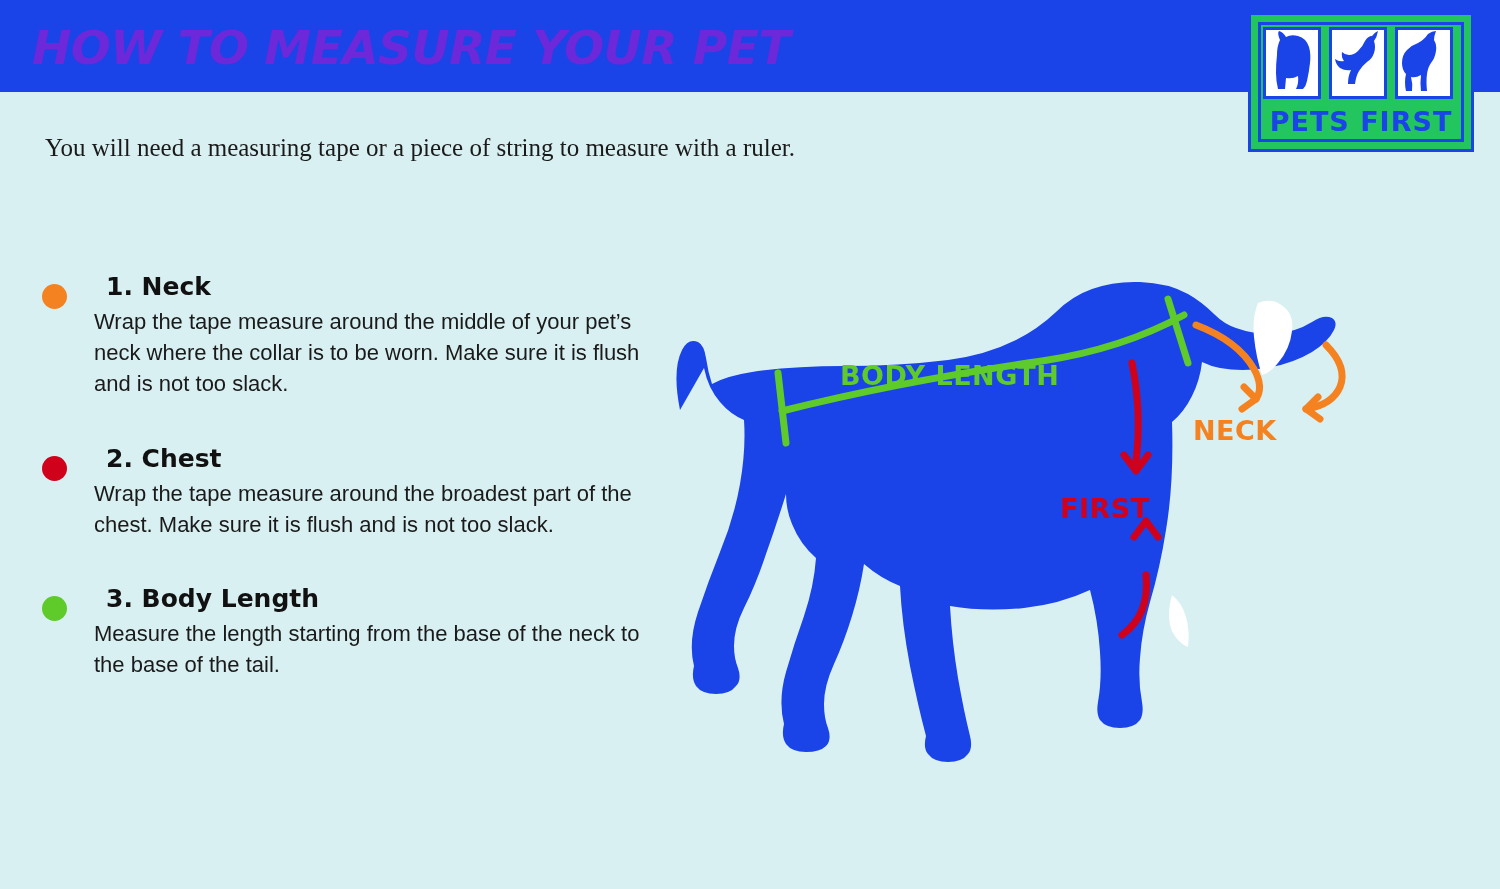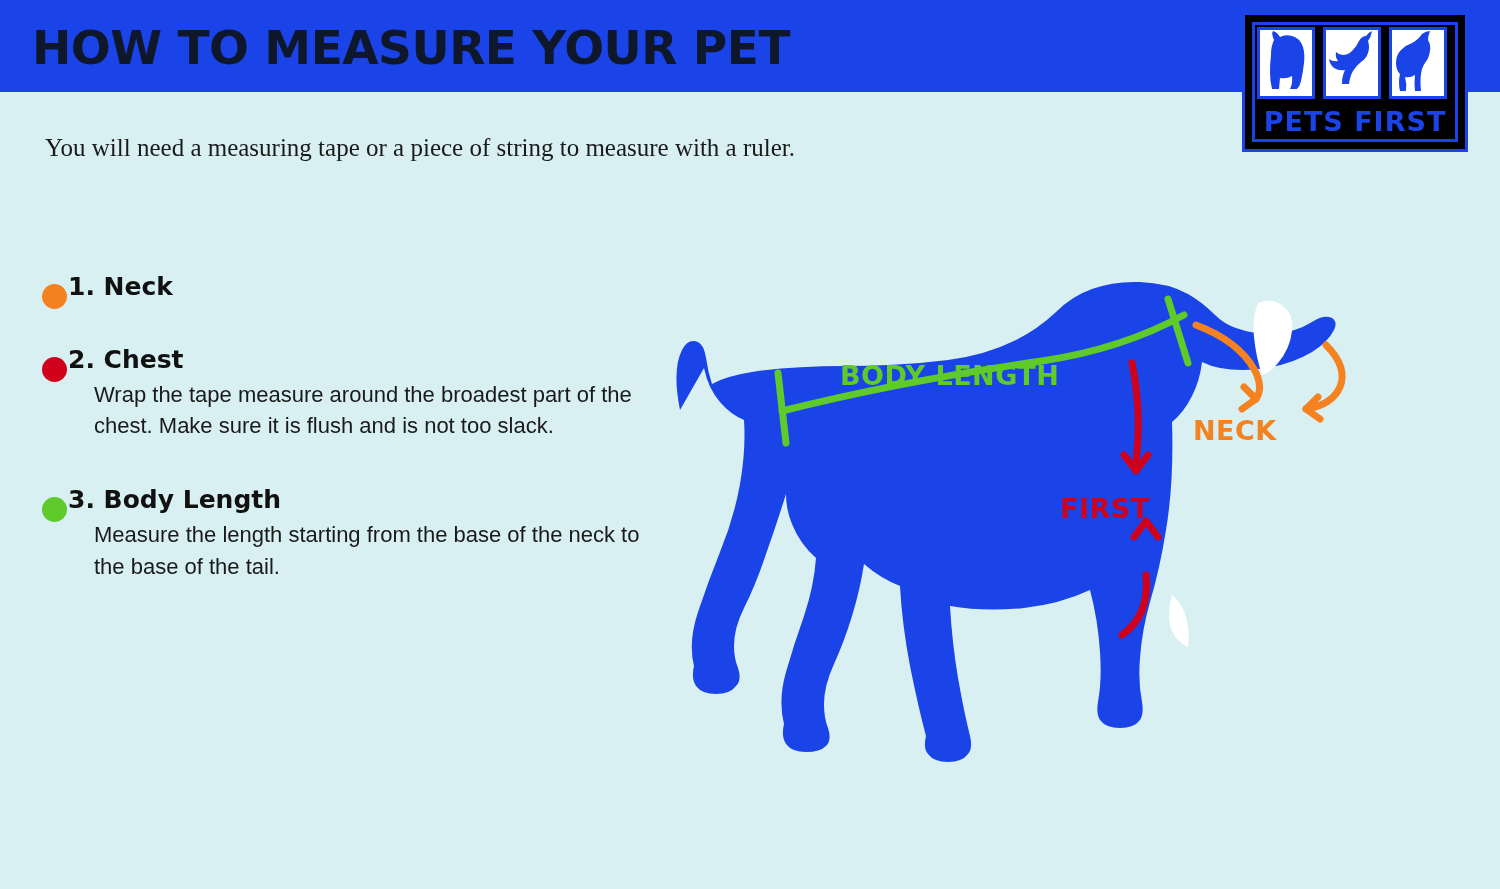--- a/index.html
+++ b/index.html
@@ -23,34 +23,35 @@
     width: 1500px;
     height: 92px;
     background: #1a43e8;
   }
   .header-title {
     position: absolute;
     left: 32px;
     top: 20px;
     font-size: 47px;
     font-weight: bold;
-    color: #0f172a;
+    color: #6d28d9;
     letter-spacing: -0.5px;
     font-family: "DejaVu Sans", sans-serif;
     white-space: nowrap;
+    font-style: italic;
   }
 
   
   .logo-box {
     position: absolute;
-    right: 32px;
+    right: 26px;
     top: 12px;
     width: 226px;
     height: 140px;
-    background: #000000;
+    background: #22c55e;
     border: 3px solid #1a43e8;
     box-sizing: border-box;
   }
   .logo-inner {
     position: absolute;
     left: 7px;
     top: 7px;
     right: 7px;
     bottom: 7px;
     border: 3px solid #1a43e8;
@@ -108,21 +109,21 @@
   .step { position: relative; margin-bottom: 44px; }
   .bullet {
     position: absolute;
     left: 0;
     top: 12px;
     width: 25px;
     height: 25px;
     border-radius: 50%;
   }
   .step-title {
-    margin-left: 26px;
+    margin-left: 64px;
     font-size: 25px;
     font-weight: bold;
     color: #111111;
     font-family: "DejaVu Sans", sans-serif;
   }
   .step-body {
     margin-left: 52px;
     margin-top: 5px;
     font-size: 22px;
     line-height: 1.42;
@@ -181,20 +182,21 @@
 
 <div class="intro">
   <div>You will need a measuring tape or a piece of string to measure with a ruler.</div>
 </div>
 
 <div class="steps">
 
   <div class="step">
     <div class="bullet" style="background:#f58220"></div>
     <div class="step-title">1. Neck</div>
+    <div class="step-body">Wrap the tape measure around the middle of your pet’s neck where the collar is to be worn. Make sure it is flush and is not too slack.</div>
   </div>
 
   <div class="step">
     <div class="bullet" style="background:#d0021b"></div>
     <div class="step-title">2. Chest</div>
     <div class="step-body">Wrap the tape measure around the broadest part of the chest. Make sure it is flush and is not too slack.</div>
   </div>
 
   <div class="step">
     <div class="bullet" style="background:#5ecb2b"></div>

